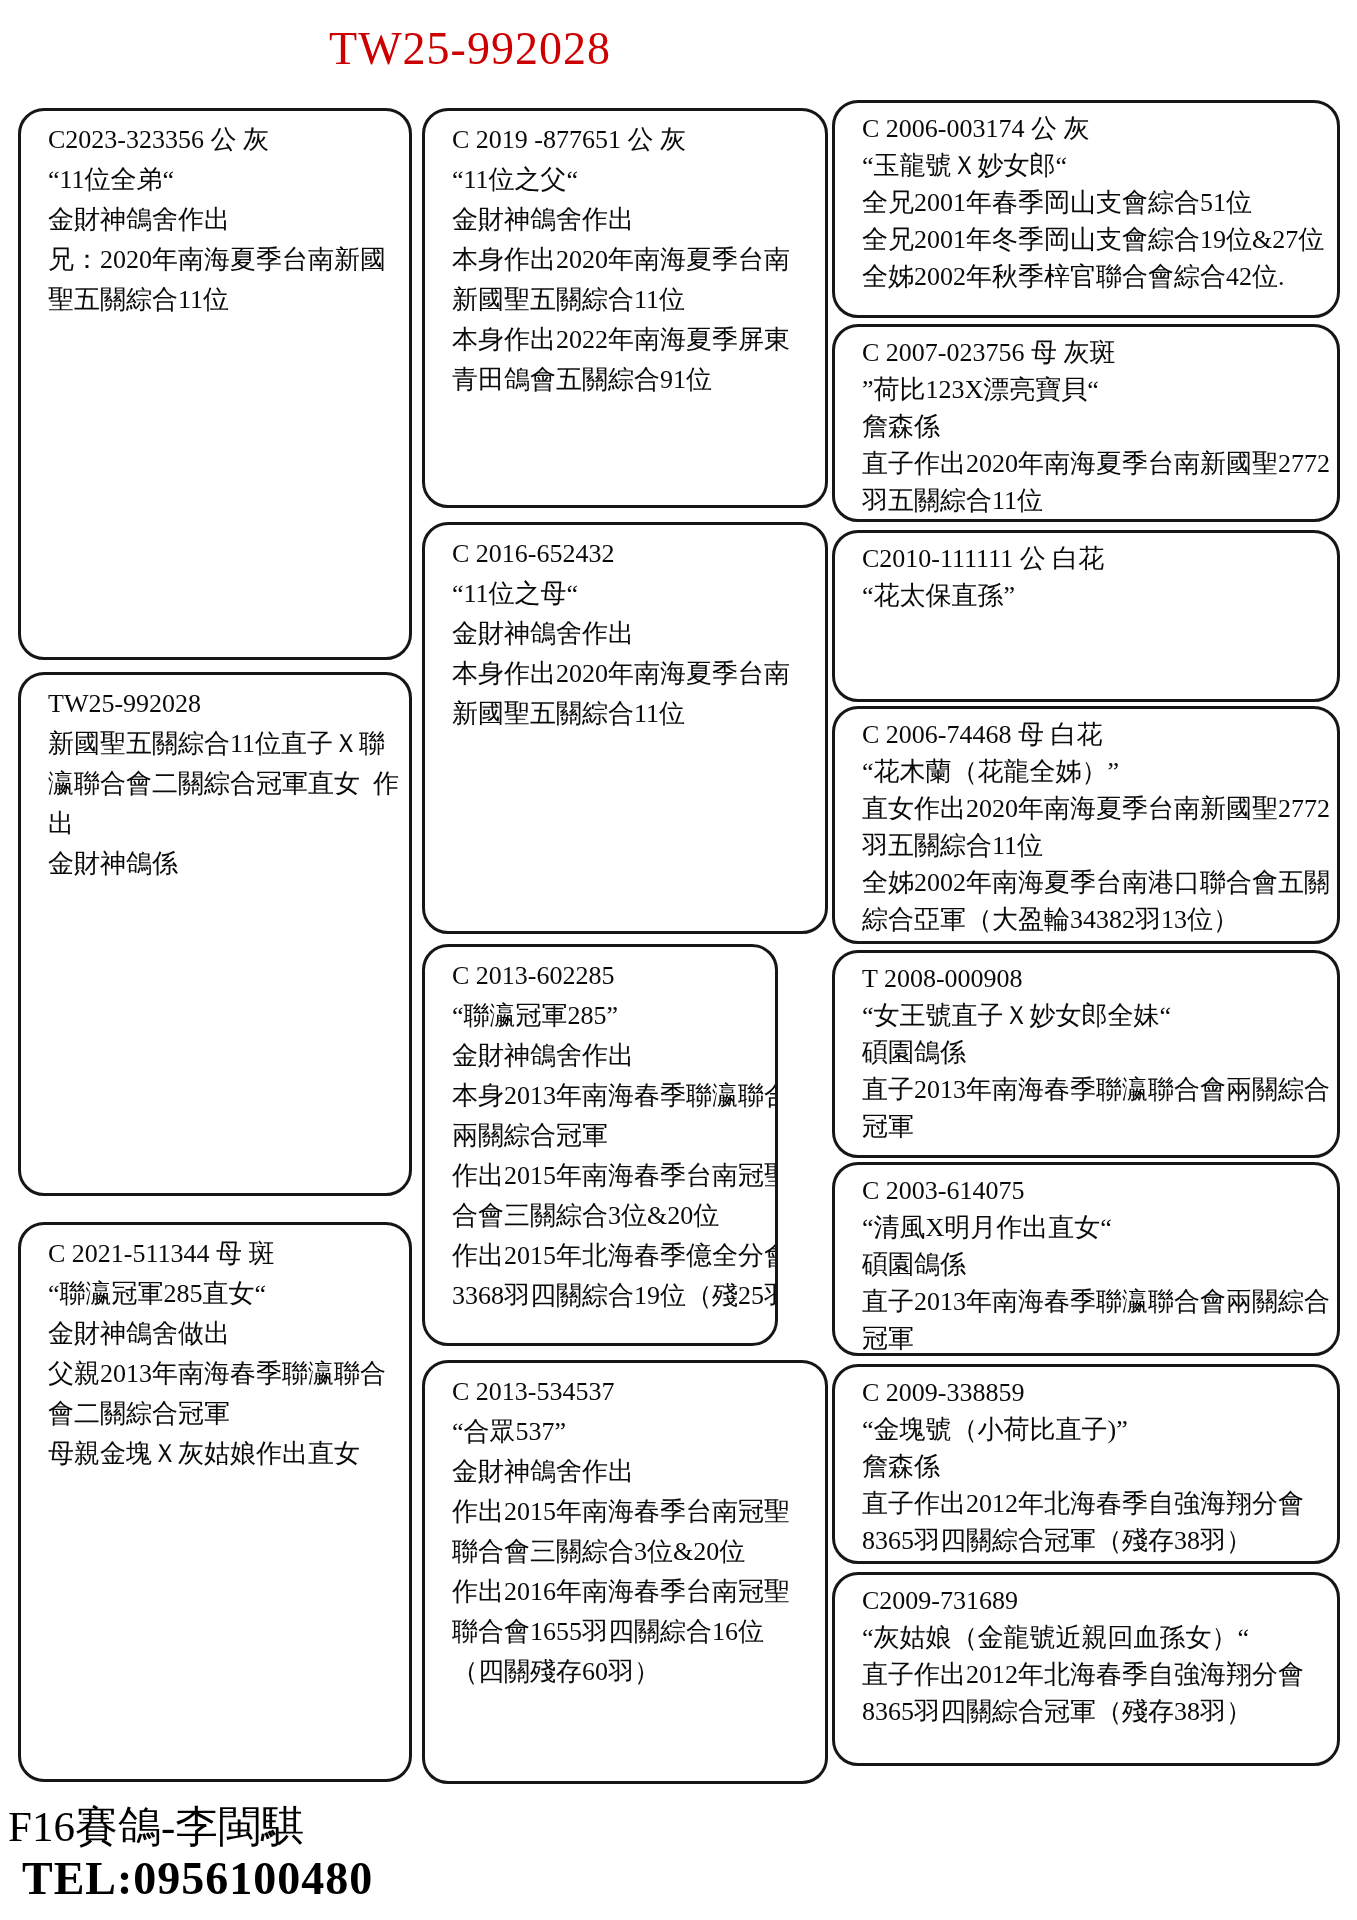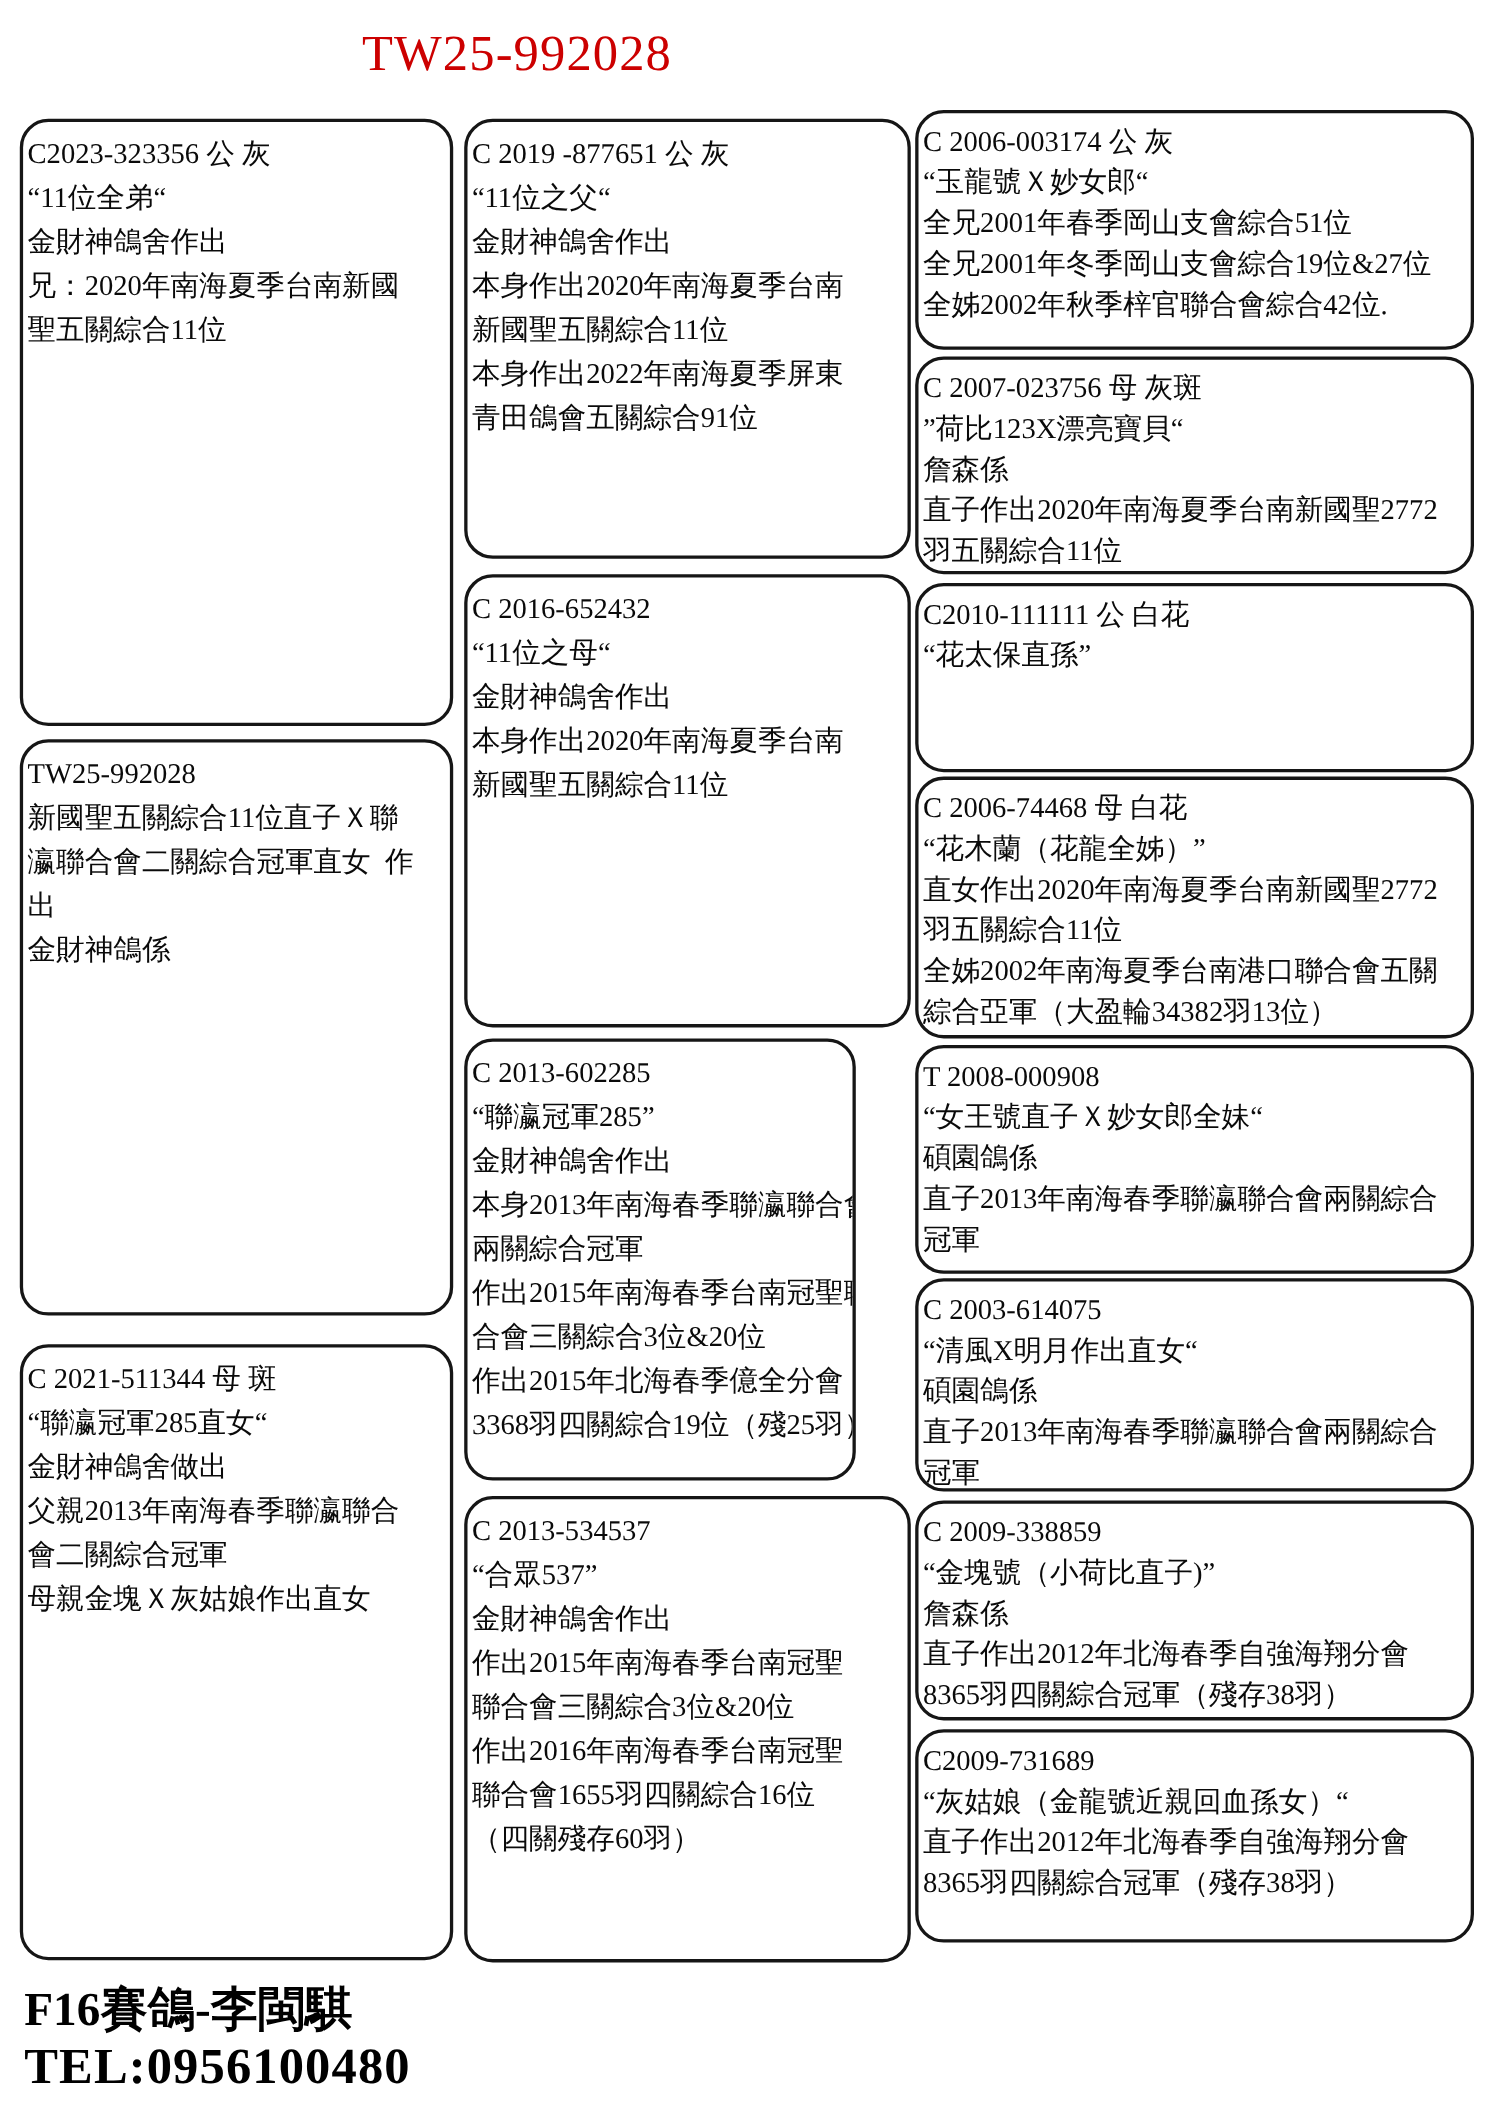--- a/index.html
+++ b/index.html
@@ -19,37 +19,37 @@
     text-align:center;
     font-size:46px;
     color:#cc0000;
     letter-spacing:1px;
   }
   .box{
     position:absolute;
     box-sizing:border-box;
     border:3px solid #161616;
     border-radius:26px;
-    padding:9px 11px 6px 4px;
+    padding:9px 11px 6px 27px;
     overflow:hidden;
     background:#ffffff;
   }
   .box-text{
     white-space:pre;
     font-size:26px;
     color:#0a0a0a;
   }
   .c1 .box-text,.c2 .box-text{line-height:40px;}
   .c3 .box-text{line-height:37px;}
   .c3{padding-top:7px;}
   .footer-loft{
     position:absolute;
-    left:22px; top:1798px;
+    left:8px; top:1798px;
     font-size:43px;
-    font-weight:bold;
+    font-weight:normal;
     text-align:center;
   }
   .footer-tel{
     position:absolute;
     left:22px; top:1852px;
     font-size:46px;
     font-weight:bold;
     letter-spacing:1px;
   }
 </style>

